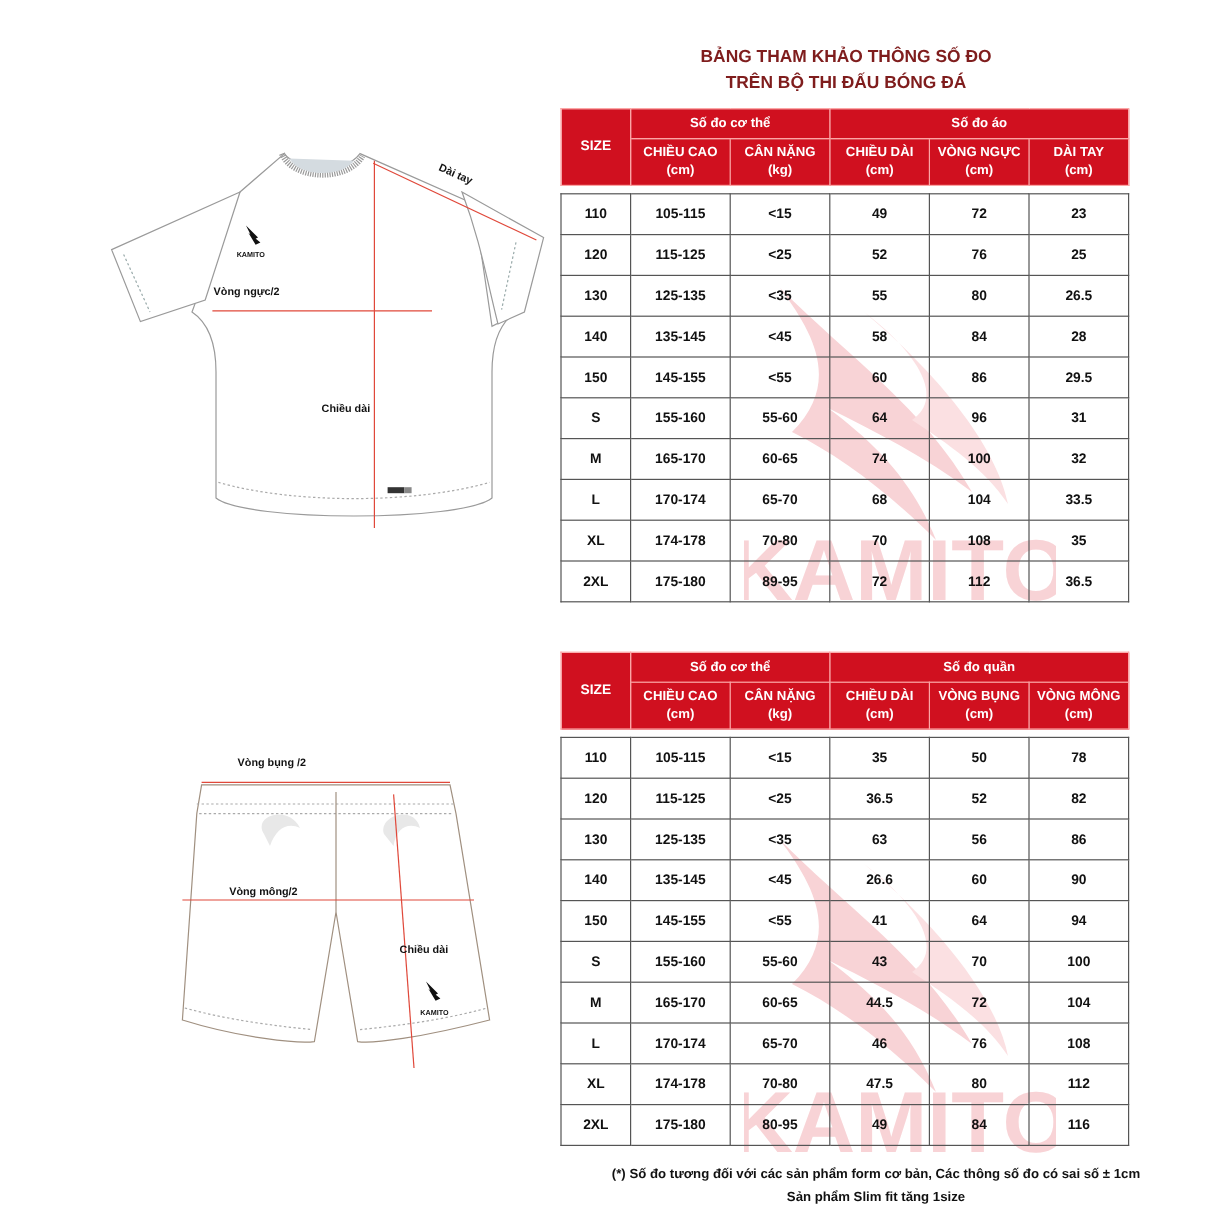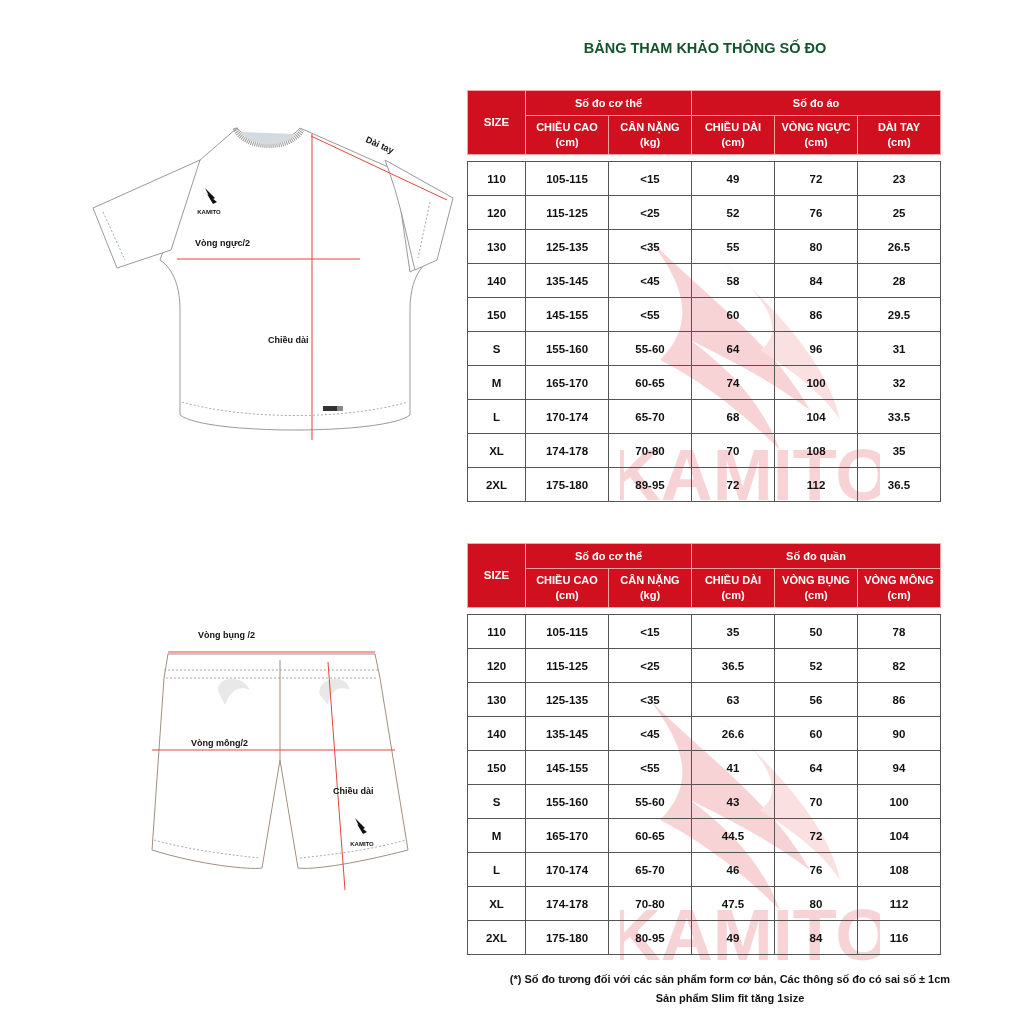--- a/index.html
+++ b/index.html
@@ -1,37 +1,38 @@
 <!DOCTYPE html>
 <html><head>
 <meta charset="utf-8">
 <style>
   html, body { margin:0; padding:0; }
   body { width:1024px; height:1024px; background:#ffffff; position:relative; overflow:hidden;
          font-family:"Liberation Sans", sans-serif; color:#1a1a1a; }
   .abs { position:absolute; }
-  .title { left:470px; width:470px; text-align:center; top:38px; font-weight:bold; font-size:14.5px; line-height:21px; color:#14532d; }
+  .title { left:470px; width:470px; text-align:center; top:38px; font-weight:bold; font-size:14.5px; line-height:21px; color:#7f1d1d; }
   .watermark { left:620px; top:220px; width:260px; height:290px; pointer-events:none; }
   .watermark2 { left:620px; top:680px; width:260px; height:290px; pointer-events:none; }
   table.size { position:absolute; border-collapse:collapse; table-layout:fixed; font-weight:bold; font-size:11.5px; }
   table.size col.c0 { width:58px; }
   table.size col.cx { width:83px; }
   table.size th { background:#d0101f; color:#fff; font-weight:bold; border:1px solid #fca5a5; text-align:center; padding:0; line-height:15px; }
   table.size th.grp { height:24px; font-size:11px; }
   table.size th.sub { height:38px; font-size:11px; }
   table.size td { border:1px solid #555; text-align:center; height:33px; padding:0; background:transparent; color:#111; }
   table.size tr.spacer td { height:6px; border:none; }
   .lbl { font-weight:bold; font-size:9px; color:#111; white-space:nowrap; }
   .note { left:470px; width:520px; text-align:center; font-weight:bold; font-size:11px; line-height:19px; top:970px; color:#111; }
 </style>
 </head>
 <body>
 
 <div class="abs title">
   <div>BẢNG THAM KHẢO THÔNG SỐ ĐO</div>
+  <div>TRÊN BỘ THI ĐẤU BÓNG ĐÁ</div>
 </div>
 
 <svg class="abs watermark" viewBox="0 0 260 290">
   <path d="M30 20 C90 80 150 120 190 190 C150 160 110 140 70 120 C110 150 140 180 160 230 C120 190 80 160 40 140 C80 100 60 60 30 20Z" fill="#f8d3d6"></path>
   <path d="M100 40 C160 90 210 150 220 200 C200 170 170 150 140 130 C170 110 140 70 100 40Z" fill="#fbe0e2"></path>
   <text x="130" y="280" text-anchor="middle" font-family="Liberation Sans, sans-serif" font-weight="bold" font-size="72" fill="#f8d3d6">KAMITO</text>
 </svg>
 <svg class="abs watermark2" viewBox="0 0 260 290">
   <path d="M30 20 C90 80 150 120 190 190 C150 160 110 140 70 120 C110 150 140 180 160 230 C120 190 80 160 40 140 C80 100 60 60 30 20Z" fill="#f8d3d6"></path>
   <path d="M100 40 C160 90 210 150 220 200 C200 170 170 150 140 130 C170 110 140 70 100 40Z" fill="#fbe0e2"></path>
@@ -62,21 +63,21 @@
   <g>
     <path d="M120 78 L130 88 L126 90 Z M122 84 L132 92 L128 94 Z" fill="#111"></path>
   </g>
   <text x="124" y="104" text-anchor="middle" font-family="Liberation Sans, sans-serif" font-weight="bold" font-size="6" fill="#111">KAMITO</text>
 
   <line x1="227" y1="24" x2="227" y2="330" stroke="#e0483a" stroke-width="1"></line>
   <line x1="92" y1="149" x2="275" y2="149" stroke="#e0483a" stroke-width="1"></line>
   <line x1="226" y1="26" x2="362" y2="90" stroke="#e0483a" stroke-width="1"></line>
 </svg>
 <div class="abs lbl" style="left:365px;top:140px;transform:rotate(24deg);">Dài tay</div>
-<div class="abs lbl" style="left:195px;top:238px;">Vòng ngực/2</div>
+<div class="abs lbl" style="left:178px;top:238px;">Vòng ngực/2</div>
 <div class="abs lbl" style="left:268px;top:335px;">Chiều dài</div>
 
 <svg class="abs" style="left:150px;top:650px;width:280px;height:240px;" viewBox="0 0 280 240">
   <g fill="#fff" stroke="#a09080" stroke-width="1">
     <path d="M18 4 L225 4 L230 28 L258 200 C200 215 160 220 148 218 L130 110 L112 218 C100 220 50 215 2 200 L14 28 Z"></path>
   </g>
   <path d="M14 20 L230 20" stroke="#aaa" stroke-dasharray="2 2" fill="none"></path>
   <path d="M16 28 L228 28" stroke="#aaa" stroke-dasharray="2 2" fill="none"></path>
   <path d="M4 190 C40 200 80 205 110 208" stroke="#aaa" stroke-dasharray="2 2" fill="none"></path>
   <path d="M150 208 C180 205 220 200 256 190" stroke="#aaa" stroke-dasharray="2 2" fill="none"></path>

